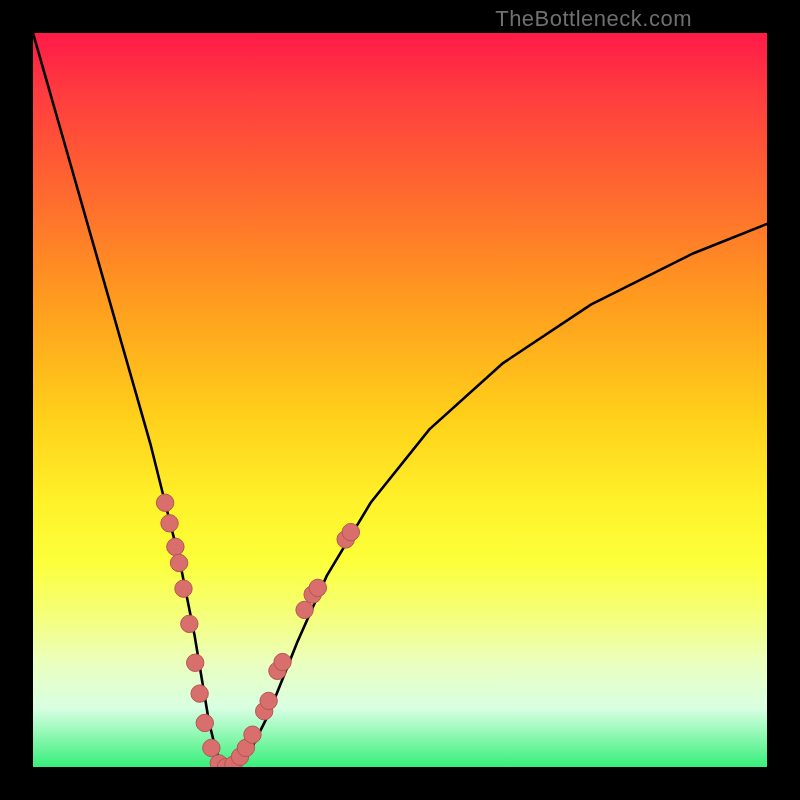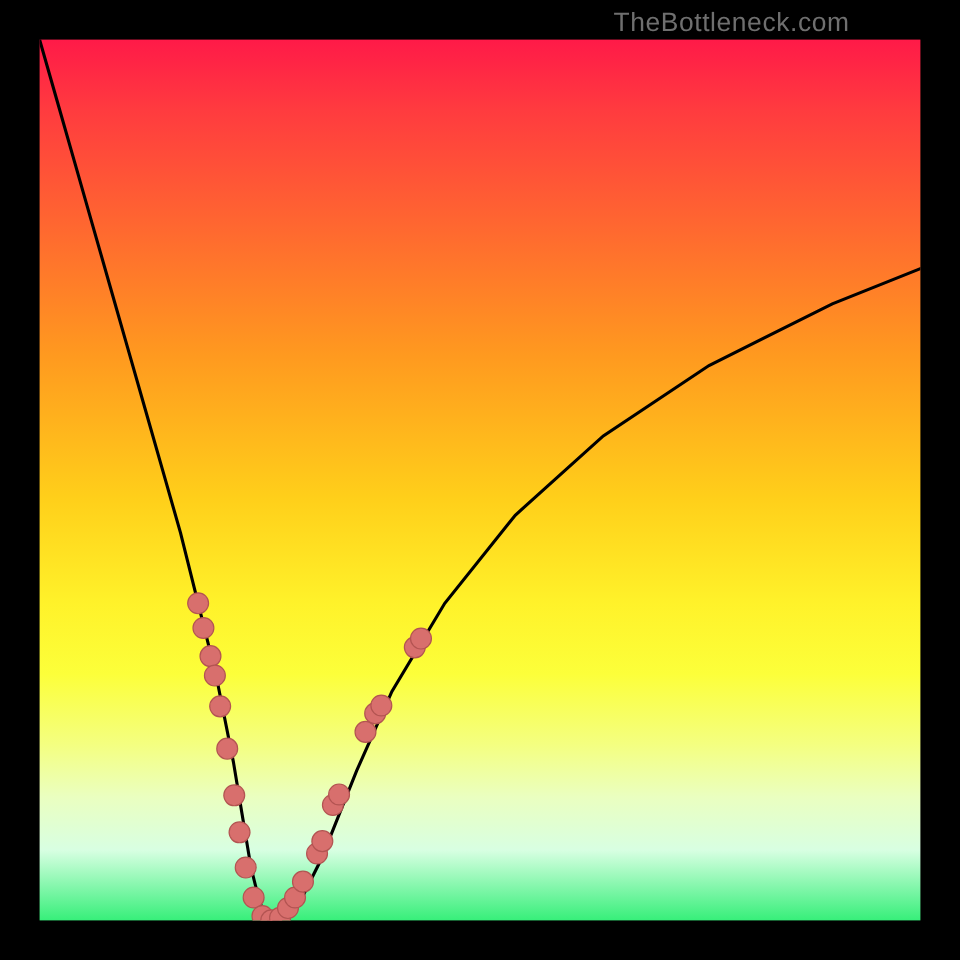--- a/index.html
+++ b/index.html
@@ -10,21 +10,20 @@
     background: #000;
     overflow: hidden;
   }
   .chart-frame {
     position: absolute;
     top: 0;
     left: 0;
     width: 706px;
     height: 800px;
     background: #000;
-    padding-left: 16px;
   }
   .plot-area {
     position: absolute;
     top: 33px;
     left: 33px;
     width: 734px;
     height: 734px;
   }
   .gradient-bg {
     position: absolute;

